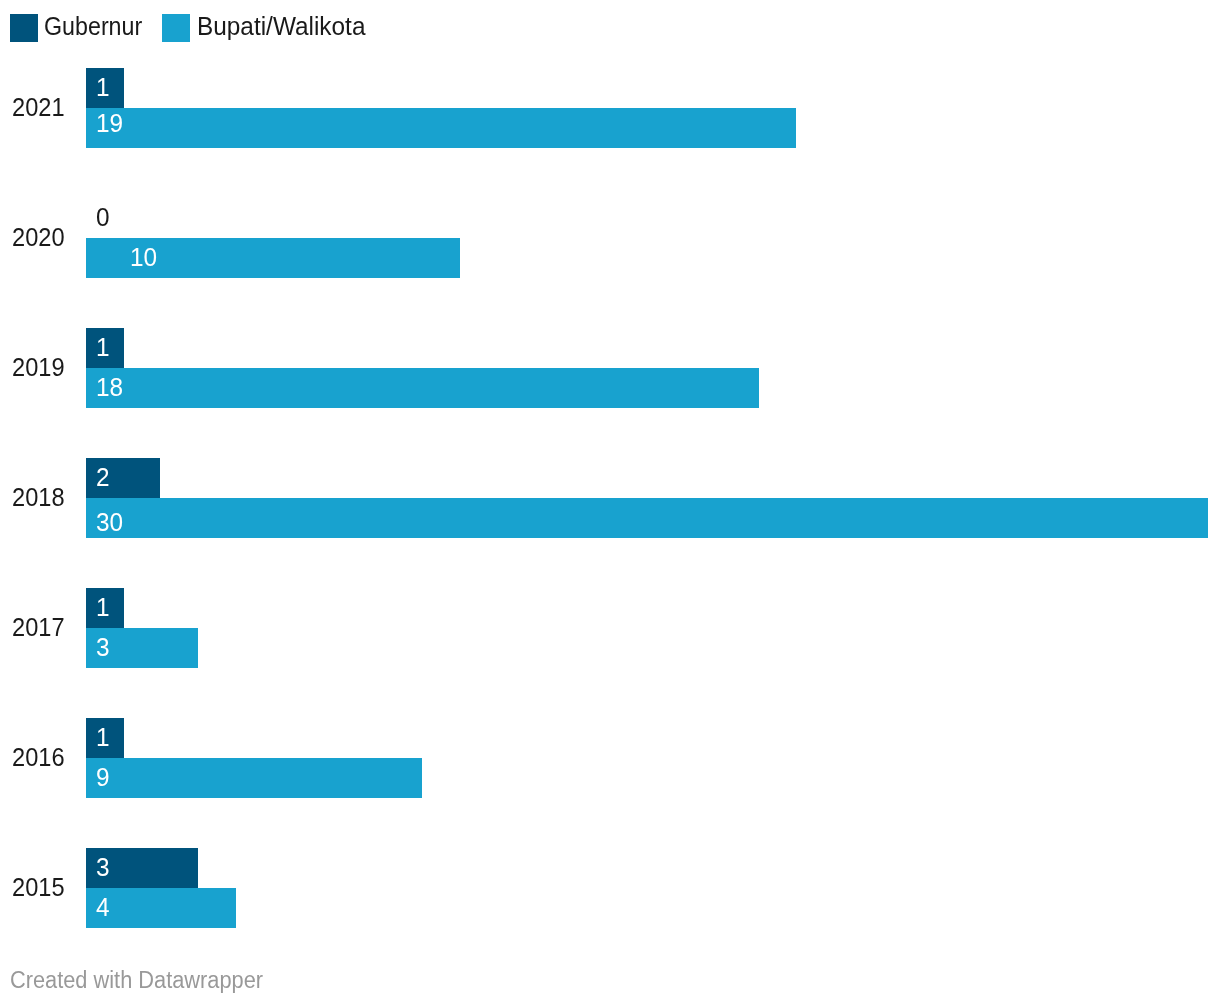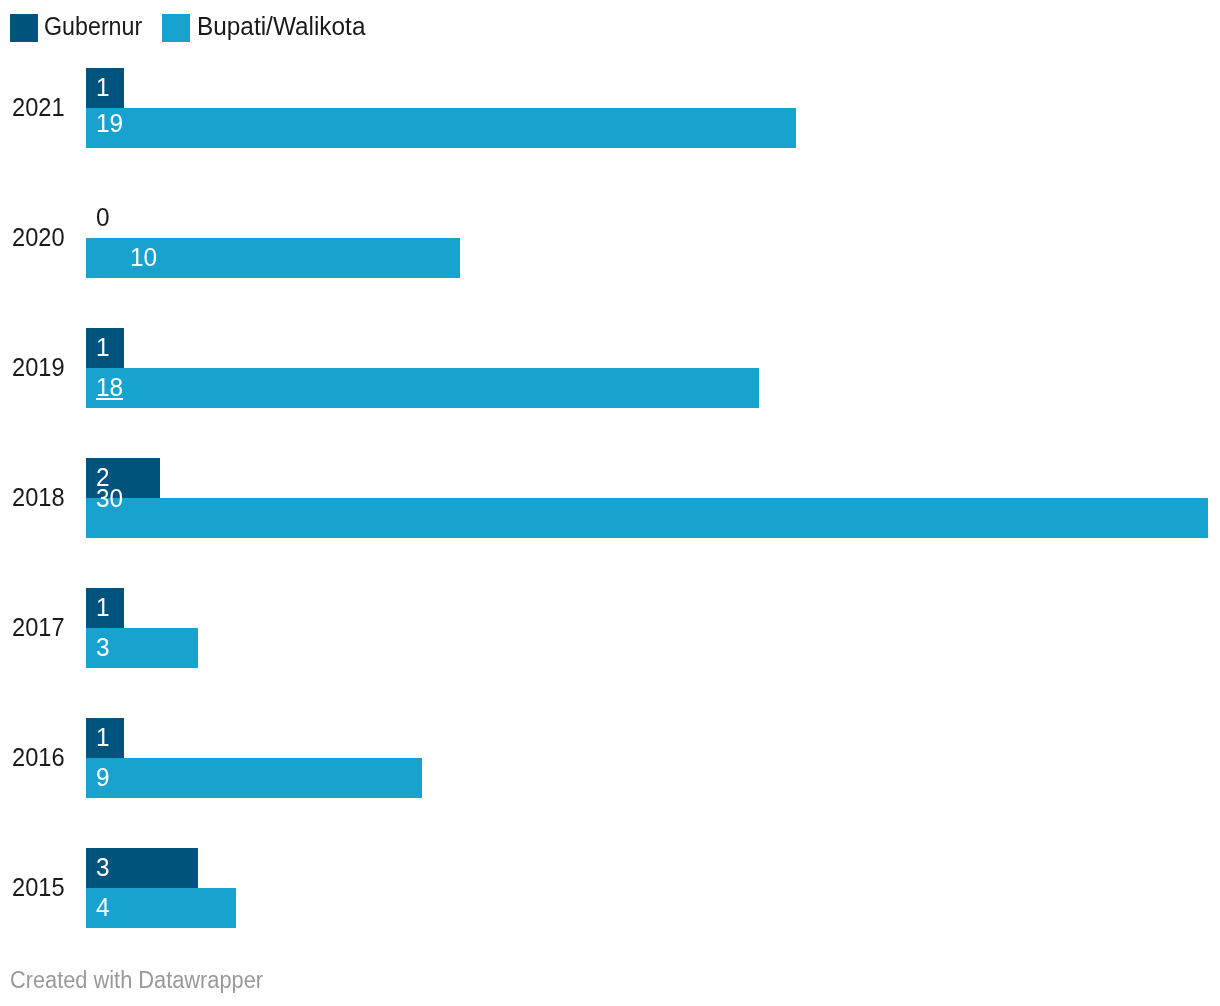--- a/index.html
+++ b/index.html
@@ -66,26 +66,26 @@
       <div class="bar" style="left: 86px; top: 108px; width: 710px; height: 40px; background: rgb(24, 162, 207);"></div>
       <div class="bar-value" style="left: 96px; top: 111px; transform: scaleX(0.975);">19</div>
       <div class="cat-label" style="left: 11.7px; top: 225px; transform: scaleX(0.944);">2020</div>
       <div class="bar-value is-outside" style="left: 96px; top: 204.9px; transform: scaleX(0.975);">0</div>
       <div class="bar" style="left: 86px; top: 238px; width: 374px; height: 40px; background: rgb(24, 162, 207);"></div>
       <div class="bar-value" style="left: 96px; top: 244.9px; transform: scaleX(0.975); margin-left: 34px;">10</div>
       <div class="cat-label" style="left: 11.7px; top: 355px; transform: scaleX(0.944);">2019</div>
       <div class="bar" style="left: 86px; top: 328px; width: 38px; height: 40px; background: rgb(0, 83, 124);"></div>
       <div class="bar-value" style="left: 96px; top: 334.9px; transform: scaleX(0.975);">1</div>
       <div class="bar" style="left: 86px; top: 368px; width: 673px; height: 40px; background: rgb(24, 162, 207);"></div>
-      <div class="bar-value" style="left: 96px; top: 374.9px; transform: scaleX(0.975); text-decoration: underline;">18</div>
+      <div class="bar-value" style="left: 96px; top: 374.9px; transform: scaleX(0.975);">18</div>
       <div class="cat-label" style="left: 11.7px; top: 485px; transform: scaleX(0.944);">2018</div>
       <div class="bar" style="left: 86px; top: 458px; width: 74px; height: 40px; background: rgb(0, 83, 124);"></div>
       <div class="bar-value" style="left: 96px; top: 464.9px; transform: scaleX(0.975);">2</div>
       <div class="bar" style="left: 86px; top: 498px; width: 1122px; height: 40px; background: rgb(24, 162, 207);"></div>
-      <div class="bar-value" style="left: 96px; top: 486px; transform: scaleX(0.975);">30</div>
+      <div class="bar-value" style="left: 96px; top: 510px; transform: scaleX(0.975);">30</div>
       <div class="cat-label" style="left: 11.7px; top: 615px; transform: scaleX(0.944);">2017</div>
       <div class="bar" style="left: 86px; top: 588px; width: 38px; height: 40px; background: rgb(0, 83, 124);"></div>
       <div class="bar-value" style="left: 96px; top: 594.9px; transform: scaleX(0.975);">1</div>
       <div class="bar" style="left: 86px; top: 628px; width: 112px; height: 40px; background: rgb(24, 162, 207);"></div>
       <div class="bar-value" style="left: 96px; top: 634.9px; transform: scaleX(0.975);">3</div>
       <div class="cat-label" style="left: 11.7px; top: 745px; transform: scaleX(0.944);">2016</div>
       <div class="bar" style="left: 86px; top: 718px; width: 38px; height: 40px; background: rgb(0, 83, 124);"></div>
       <div class="bar-value" style="left: 96px; top: 724.9px; transform: scaleX(0.975);">1</div>
       <div class="bar" style="left: 86px; top: 758px; width: 336px; height: 40px; background: rgb(24, 162, 207);"></div>
       <div class="bar-value" style="left: 96px; top: 764.9px; transform: scaleX(0.975);">9</div>

